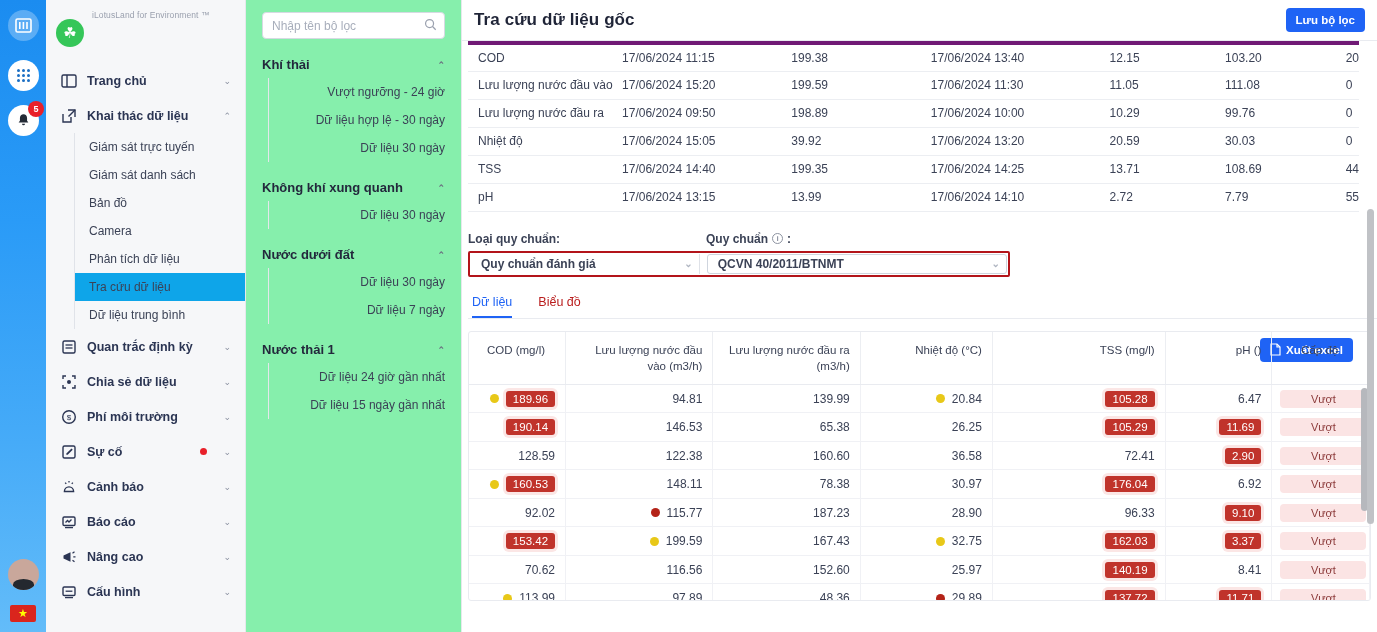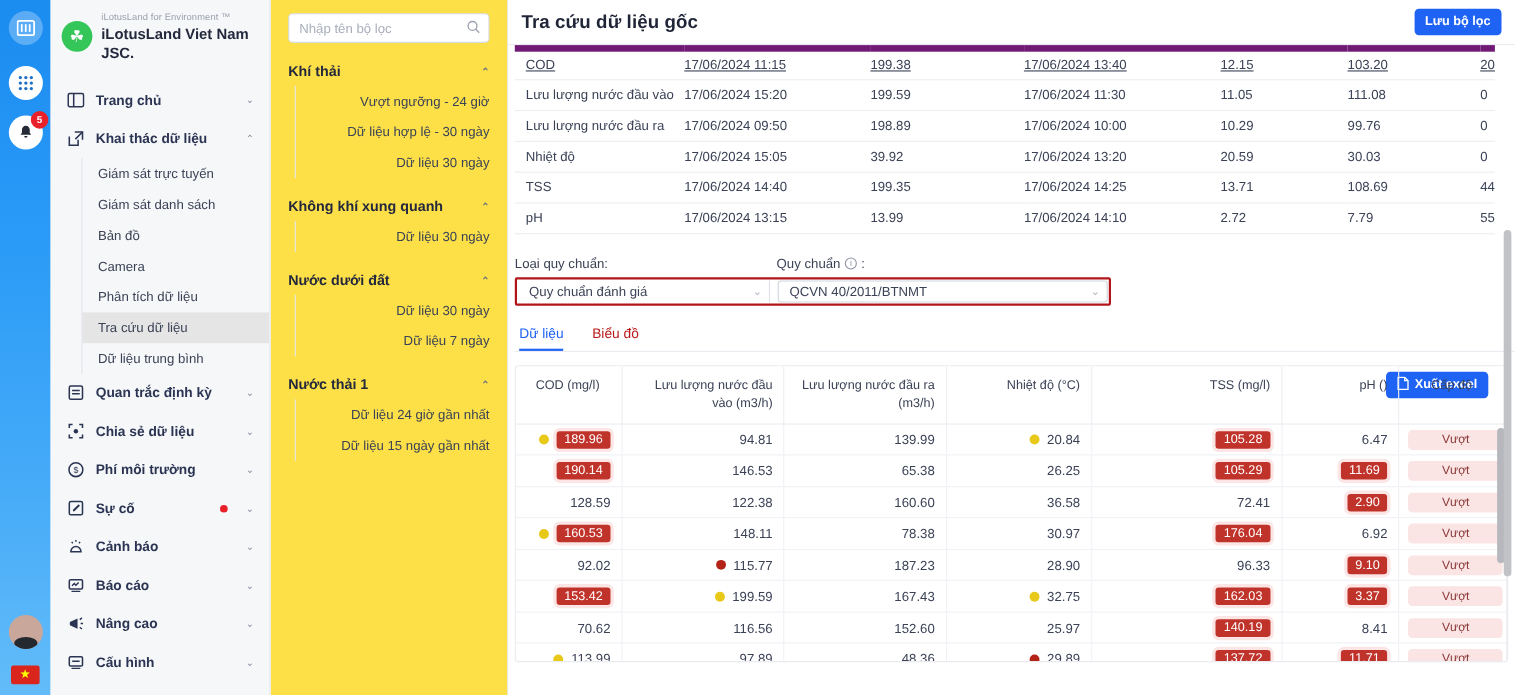--- a/index.html
+++ b/index.html
@@ -66,25 +66,25 @@
   .nav-item .ic { width:17px; height:17px; flex:0 0 17px; display:flex; align-items:center; justify-content:center; }
   .nav-item .lbl { flex:1; font-size:12.5px; font-weight:bold; }
   .nav-item .chev { font-size:9px; color:#8a90a0; }
   .nav-dot { width:7px; height:7px; border-radius:50%; background:#e8202a; margin-right:6px; }
 
   .subnav { margin-left:28px; border-left:1px solid #e0e3e9; padding-left:0; }
   .sub-item {
     height:28px; display:flex; align-items:center; padding-left:14px;
     font-size:12px; color:#3b4256; cursor:pointer;
   }
-  .sub-item.active { background:#e5e5e5; }
+  .sub-item.active { background:#0ea5e9; }
 
   
   .filters {
-    width:216px; flex:0 0 216px; height:632px; background:#fde047;
+    width:216px; flex:0 0 216px; height:632px; background:#86efac;
     border-right:1px solid #e6e8ec; padding:12px 16px 0 16px; overflow:hidden;
   }
   .filter-search { position:relative; }
   .filter-search input {
     width:100%; height:27px; border:1px solid #d6dae2; border-radius:4px;
     padding:0 26px 0 9px; font-size:12px; color:#2b3553; outline:none;
     font-family:"Liberation Sans", sans-serif; background:#fff;
   }
   .filter-search input::placeholder { color:#a8aebb; }
   .filter-search .mag { position:absolute; right:8px; top:6px; color:#9aa0ae; font-size:13px; }
@@ -111,31 +111,31 @@
     cursor:pointer; font-family:"Liberation Sans", sans-serif;
     display:flex; align-items:center; gap:5px;
   }
 
   .content { position:relative; height:591px; }
 
   
   .upper-wrap { padding:0 18px 0 6px; }
   table { border-collapse:collapse; width:100%; }
   .tbl-upper td { font-size:12px; color:#3b4256; padding:0; height:28px; border-bottom:1px solid #eceef2; }
-  .tbl-upper tr:first-child td { border-top:6px solid #701a75;text-decoration:underline; }
+  .tbl-upper tr:first-child td { border-top:4px solid #701a75; }
   .u-c0 { width:160px; padding-left:10px !important; }
   .u-c1 { width:175px; }
   .u-c2 { width:145px;margin-left:21px; }
   .u-c3 { width:185px; }
   .u-c4 { width:120px; }
   .u-c5 { width:125px; }
   .u-c6 { width:auto; }
 
   
-  .qc-row { margin:20px 0 0 6px; }
+  .qc-row { margin:20px 0 0 6px;font-weight:bold; }
   .qc-labels { display:flex; font-size:12px; color:#3b4256; }
   .qc-labels .l1 { width:238px; }
   .qc-labels .l2 { display:flex; align-items:center; gap:4px; }
   .info-ic {
     display:inline-flex; width:11px; height:11px; border:1px solid #8d93a1; color:#8d93a1;
     border-radius:50%; font-size:8px; align-items:center; justify-content:center; line-height:1;
   }
   .qc-box {
     margin-top:5px; border:2px solid #b3141a; border-radius:2px;
     width:542px; height:26px; display:flex; padding:1px; background:#fff;
@@ -225,21 +225,20 @@
     </div>
     <div class="rail-avatar"></div>
     <div class="rail-flag">★</div>
   </div>
 
   <div class="sidebar">
     <div class="brand">
       <div class="brand-logo">☘</div>
       <div class="brand-txt">
         <div class="brand-sup">iLotusLand for Environment ™</div>
-        <div class="brand-name">iLotusLand Viet Nam JSC.</div>
       </div>
     </div>
 
     <div class="nav">
 
       <div class="nav-item">
         <span class="ic">
           <svg width="16" height="16" viewBox="0 0 16 16">
               <rect x="1" y="2" width="14" height="12" rx="1.5" fill="none" stroke="#2b3553" stroke-width="1.4"></rect>
               <line x1="6" y1="2" x2="6" y2="14" stroke="#2b3553" stroke-width="1.4"></line>

